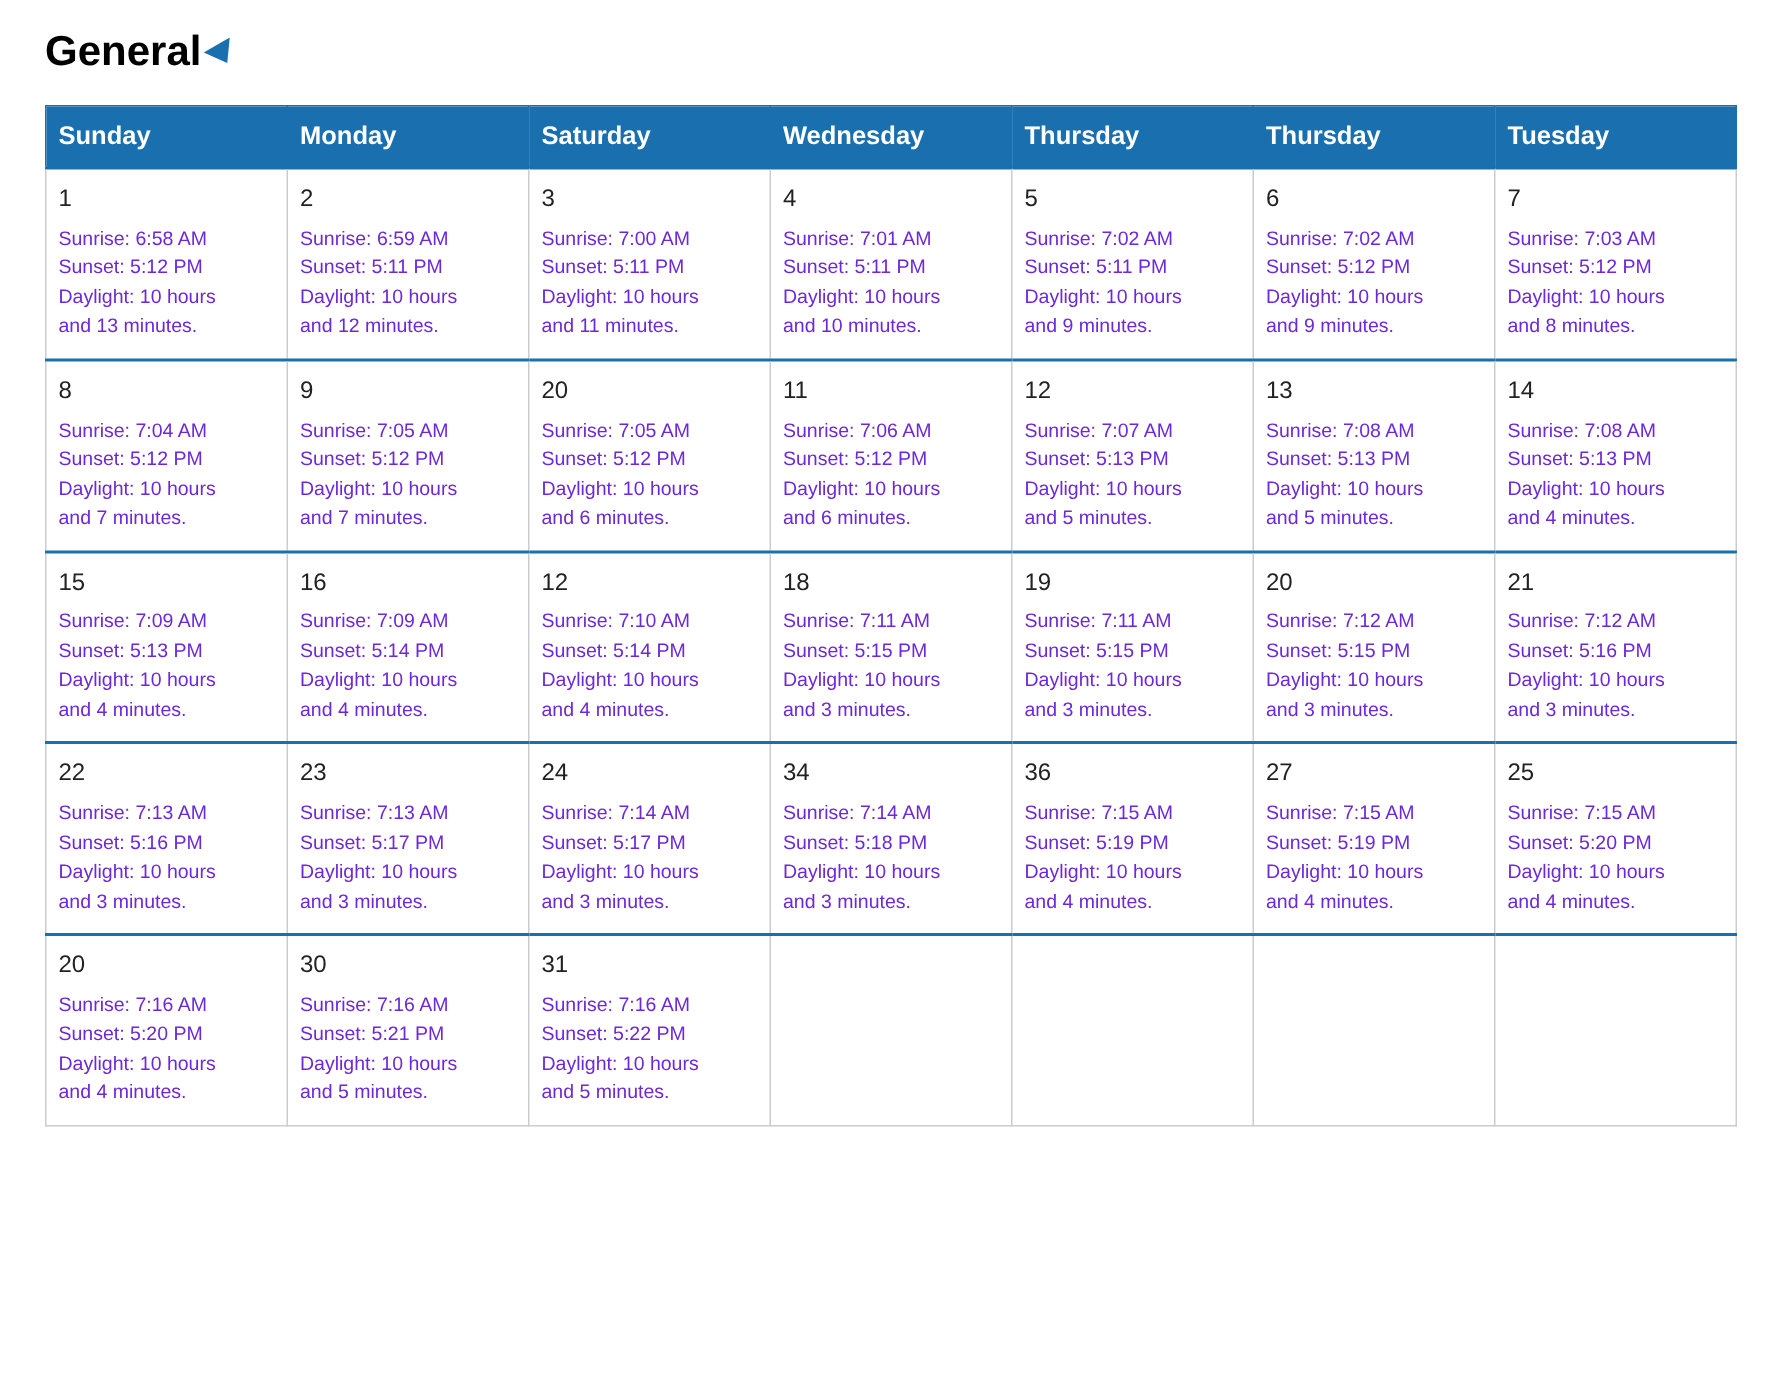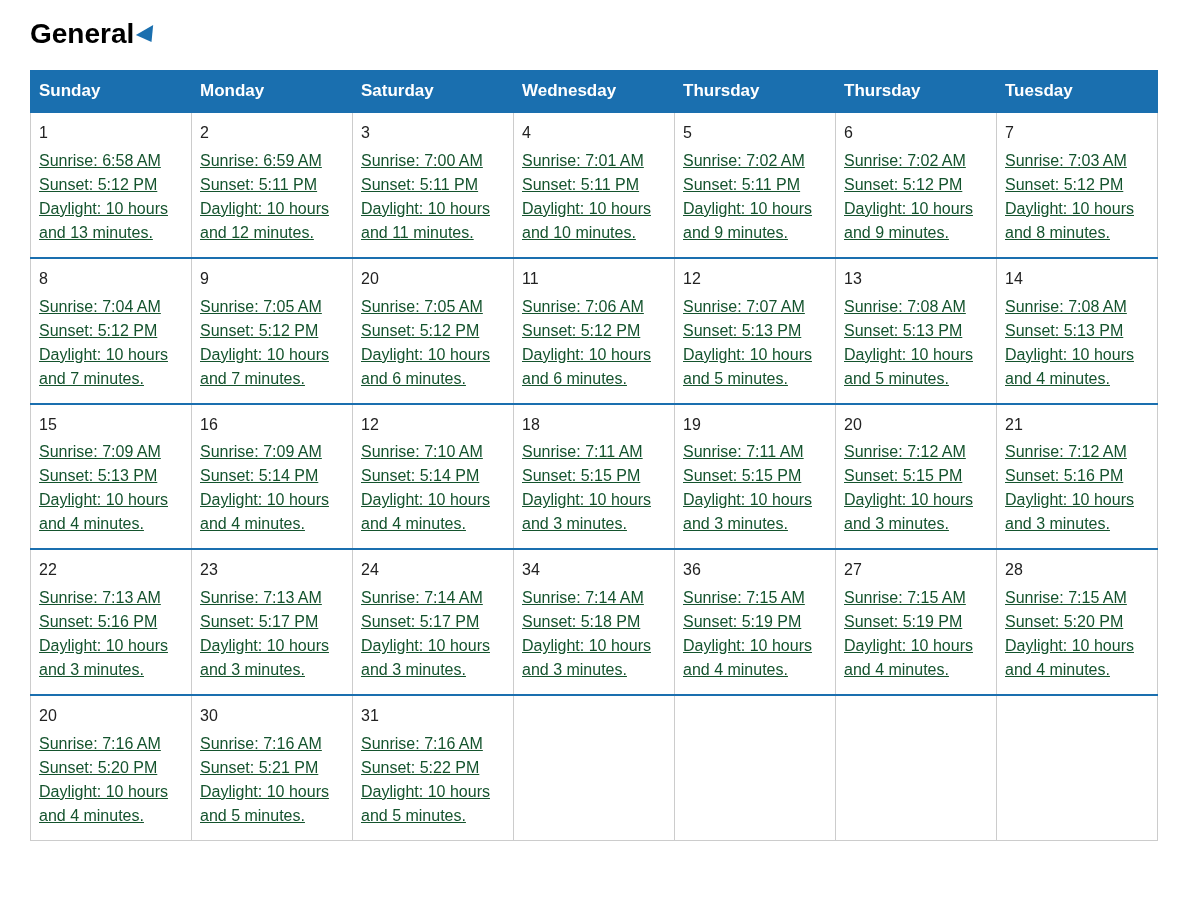--- a/index.html
+++ b/index.html
@@ -83,24 +83,23 @@
       width: calc(100% / 7);
       min-height: 100px;
     }
     tbody tr td .day-number {
       font-size: 16px;
       font-weight: normal;
       display: block;
       margin-bottom: 3px;
     }
     tbody tr td .day-info {
-      font-size: 16px;
-      color: #14532d;
+      font-size: 13px;
+      color: #6d28d9;
       line-height: 1.5;
-      text-decoration: underline;
     }
     tbody tr td.empty {
       border-top: 2px solid #1a6faf;
       border: 1px solid #ccc;
       border-top: 2px solid #1a6faf;
     }
   </style>
 </head>
 <body>
 
@@ -239,21 +238,21 @@
         </td>
         <td>
           <span class="day-number">36</span>
           <div class="day-info">Sunrise: 7:15 AM<br>Sunset: 5:19 PM<br>Daylight: 10 hours<br>and 4 minutes.</div>
         </td>
         <td>
           <span class="day-number">27</span>
           <div class="day-info">Sunrise: 7:15 AM<br>Sunset: 5:19 PM<br>Daylight: 10 hours<br>and 4 minutes.</div>
         </td>
         <td>
-          <span class="day-number">28</span>
+          <span class="day-number">25</span>
           <div class="day-info">Sunrise: 7:15 AM<br>Sunset: 5:20 PM<br>Daylight: 10 hours<br>and 4 minutes.</div>
         </td>
       </tr>
       <tr>
         <td>
           <span class="day-number">20</span>
           <div class="day-info">Sunrise: 7:16 AM<br>Sunset: 5:20 PM<br>Daylight: 10 hours<br>and 4 minutes.</div>
         </td>
         <td>
           <span class="day-number">30</span>

